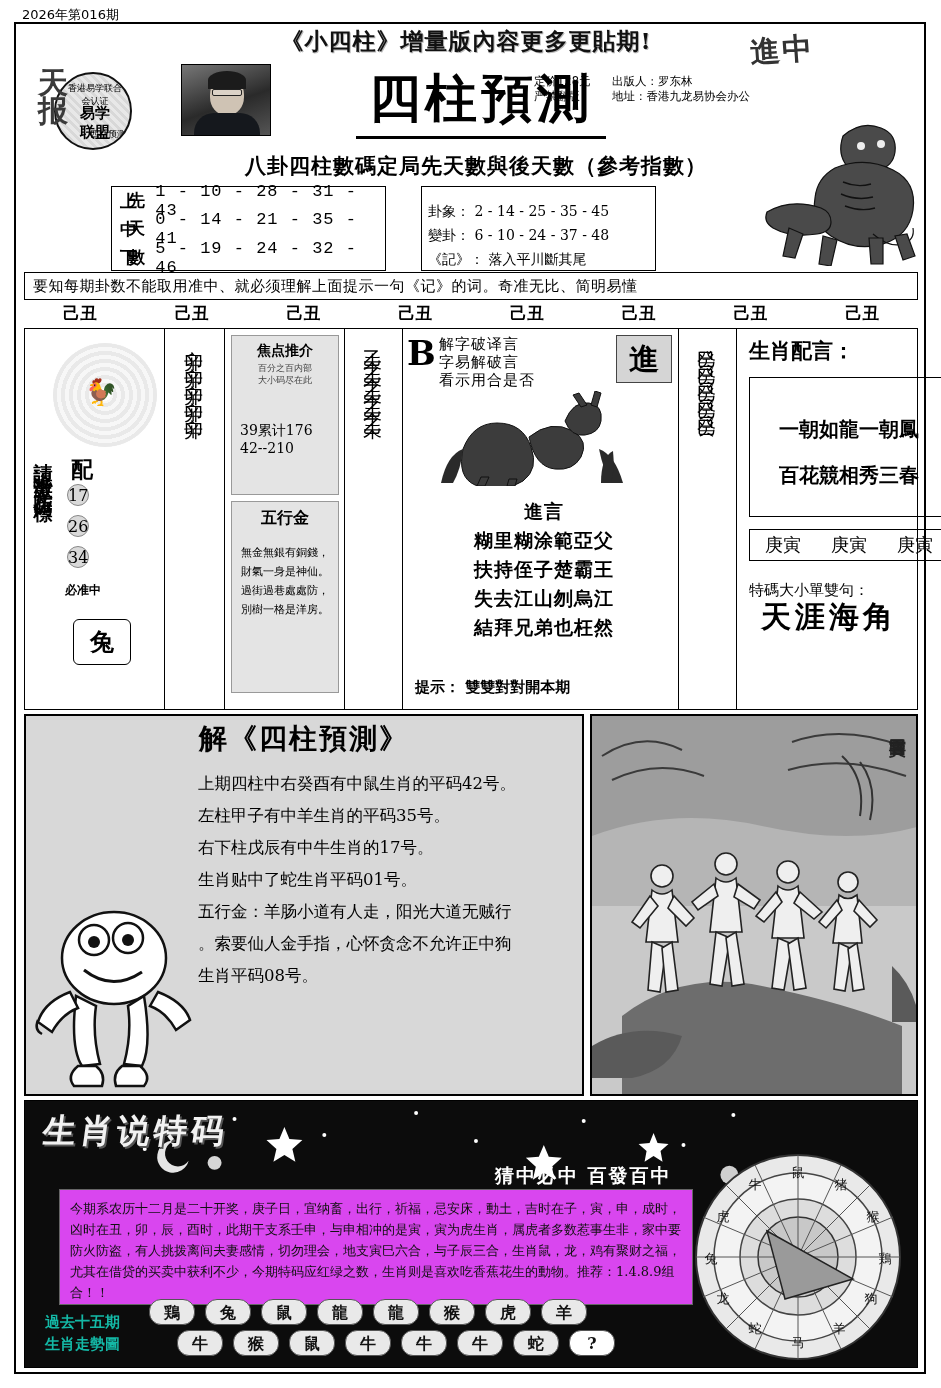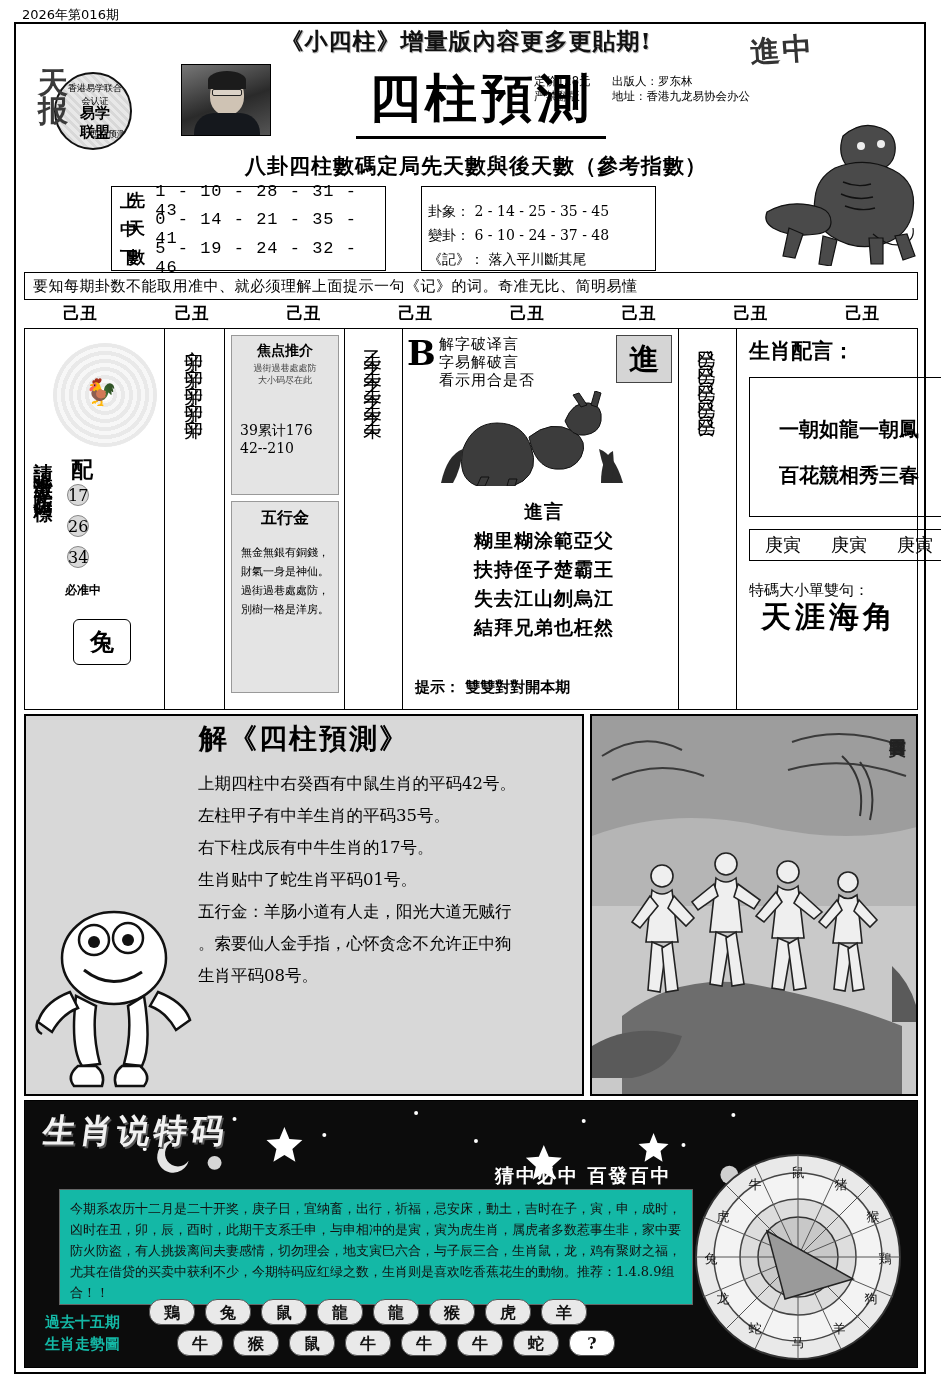--- a/index.html
+++ b/index.html
@@ -360,21 +360,21 @@
     text-shadow:2px 2px 0 #555;
   }
   .bottom .slogan {
     position:absolute; left:470px; top:62px;
     font-family:"DejaVu Serif","Liberation Serif",serif;
     font-size:19px; font-weight:bold; color:#fff;
     letter-spacing:2px;
   }
   .textbox {
     position:absolute; left:34px; top:88px; width:634px; height:116px;
-    background:#14b8a6; border:1px solid #666;
+    background:#d946ef; border:1px solid #666;
     padding:8px 10px;
     font-family:"DejaVu Serif","Liberation Serif",serif;
     font-size:13px; line-height:21px; color:#111;
   }
   .wheel {
     position:absolute; right:10px; top:50px; width:218px; height:212px;
   }
   .pastbox {
     position:absolute; left:20px; bottom:10px; width:96px; height:46px;
     color:#14b8a6;
@@ -524,21 +524,21 @@
           <div class="gz">辛卯</div>
           <div class="gz">辛卯</div>
           <div class="gz">辛卯</div>
           <div class="gz">辛卯</div>
         </div>
       </div>
 
       <div class="col c3">
         <div class="adbox">
           <div class="t">焦点推介</div>
-          <div class="s" style="white-space:pre-line">過街過巷處處防
+          <div class="s" style="white-space:pre-line">百分之百内部
 大小码尽在此</div>
           <div class="n" style="white-space:pre-line">39累计176
 42--210</div>
         </div>
         <div class="adbox2">
           <div class="t">五行金</div>
           <div class="p" style="white-space:pre-line">無金無銀有銅錢，
 財氣一身是神仙。
 過街過巷處處防，
 別樹一格是洋房。</div>

